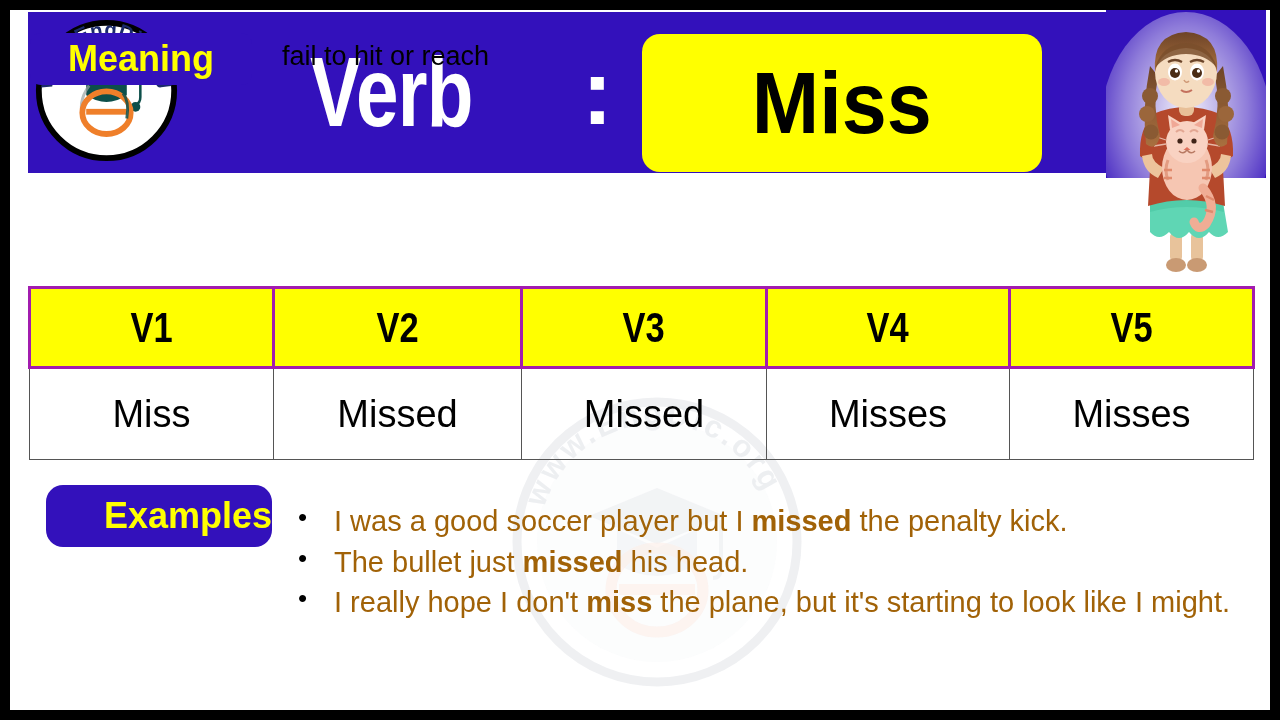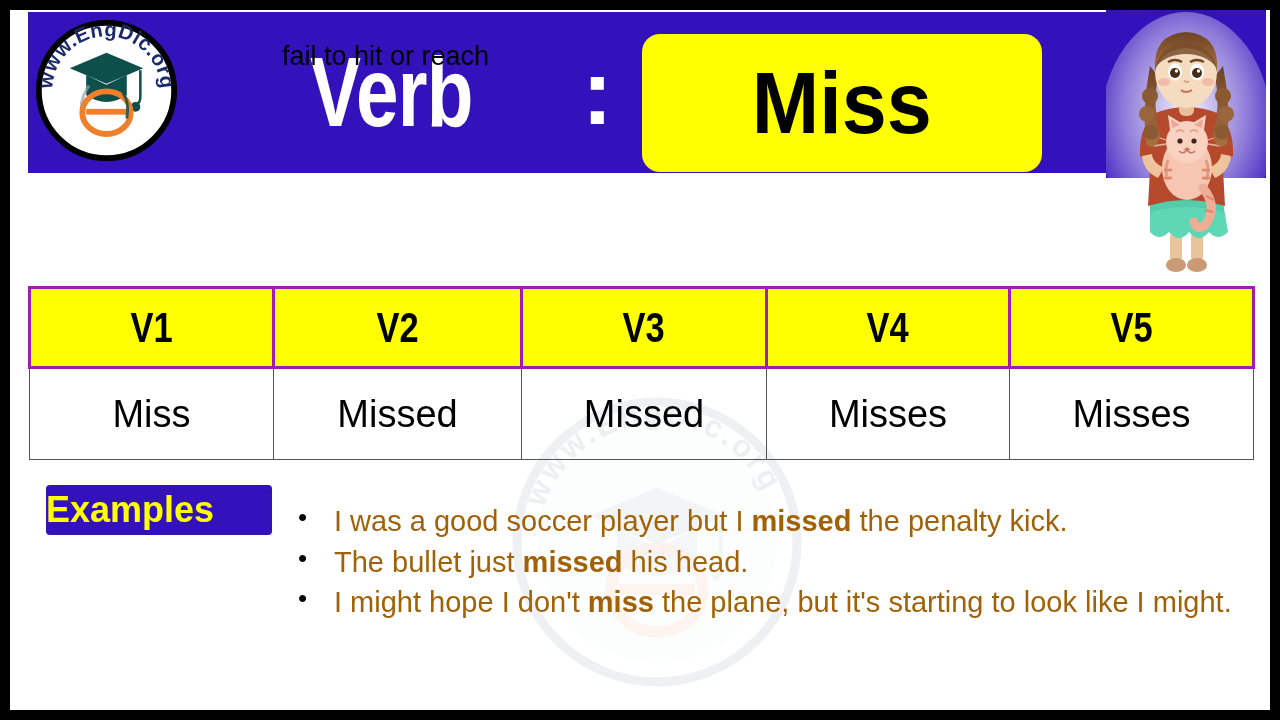--- a/index.html
+++ b/index.html
@@ -202,26 +202,26 @@
     text-align: center;
     vertical-align: middle;
   }
 
   
   #examples-badge {
     position: absolute;
     left: 36px;
     top: 475px;
     width: 226px;
-    height: 50px;
+    height: 62px;
     background: #3311bb;
-    border-radius: 4px;
+    border-radius: 17px;
     display: flex;
     align-items: center;
-    justify-content: flex-start;
+    justify-content: flex-end;
     z-index: 4;
   }
   #examples-badge span {
     color: #ffff00;
     font-size: 36px;
     font-weight: bold;
     line-height: 1;
     white-space: nowrap;
   }
 
@@ -387,20 +387,23 @@
     <circle cx="92.5" cy="61" r="1.7" fill="#ffffff"></circle>
     <path d="M62,52 Q69,48 76,52" stroke="#6b452a" stroke-width="2.3" fill="none"></path>
     <path d="M84,52 Q91,48 98,52" stroke="#6b452a" stroke-width="2.3" fill="none"></path>
     <ellipse cx="58" cy="72" rx="6" ry="4" fill="#f0a99a" opacity="0.65"></ellipse>
     <ellipse cx="102" cy="72" rx="6" ry="4" fill="#f0a99a" opacity="0.65"></ellipse>
     <path d="M78,70 Q80,74 83,71" stroke="#cf9a77" stroke-width="1.6" fill="none"></path>
     <path d="M75,80 Q80,84 86,80" stroke="#c4705c" stroke-width="2" fill="none"></path>
   </svg>
 
   <div id="meaning-row"></div>
+  <div id="meaning-badge">
+    <span>Meaning</span>
+  </div>
   <div id="meaning-text">fail to hit or reach</div>
 
   <table id="forms-table">
     <colgroup>
       <col class="c1">
         <col class="c2">
         <col class="c3">
         <col class="c4">
         <col class="c5">
     </colgroup>
@@ -429,17 +432,17 @@
   </div>
 
   <ul id="examples-list">
     <li>
       <span>I was a good soccer player but I </span><b>missed</b><span> the penalty kick.</span>
     </li>
     <li>
       <span>The bullet just </span><b>missed</b><span> his head.</span>
     </li>
     <li>
-      <span>I might hope I don't </span><b>miss</b><span> the plane, but it's starting to look like I might.</span>
+      <span>I really hope I don't </span><b>miss</b><span> the plane, but it's starting to look like I might.</span>
     </li>
   </ul>
 
 </div>
 
 </body></html>

